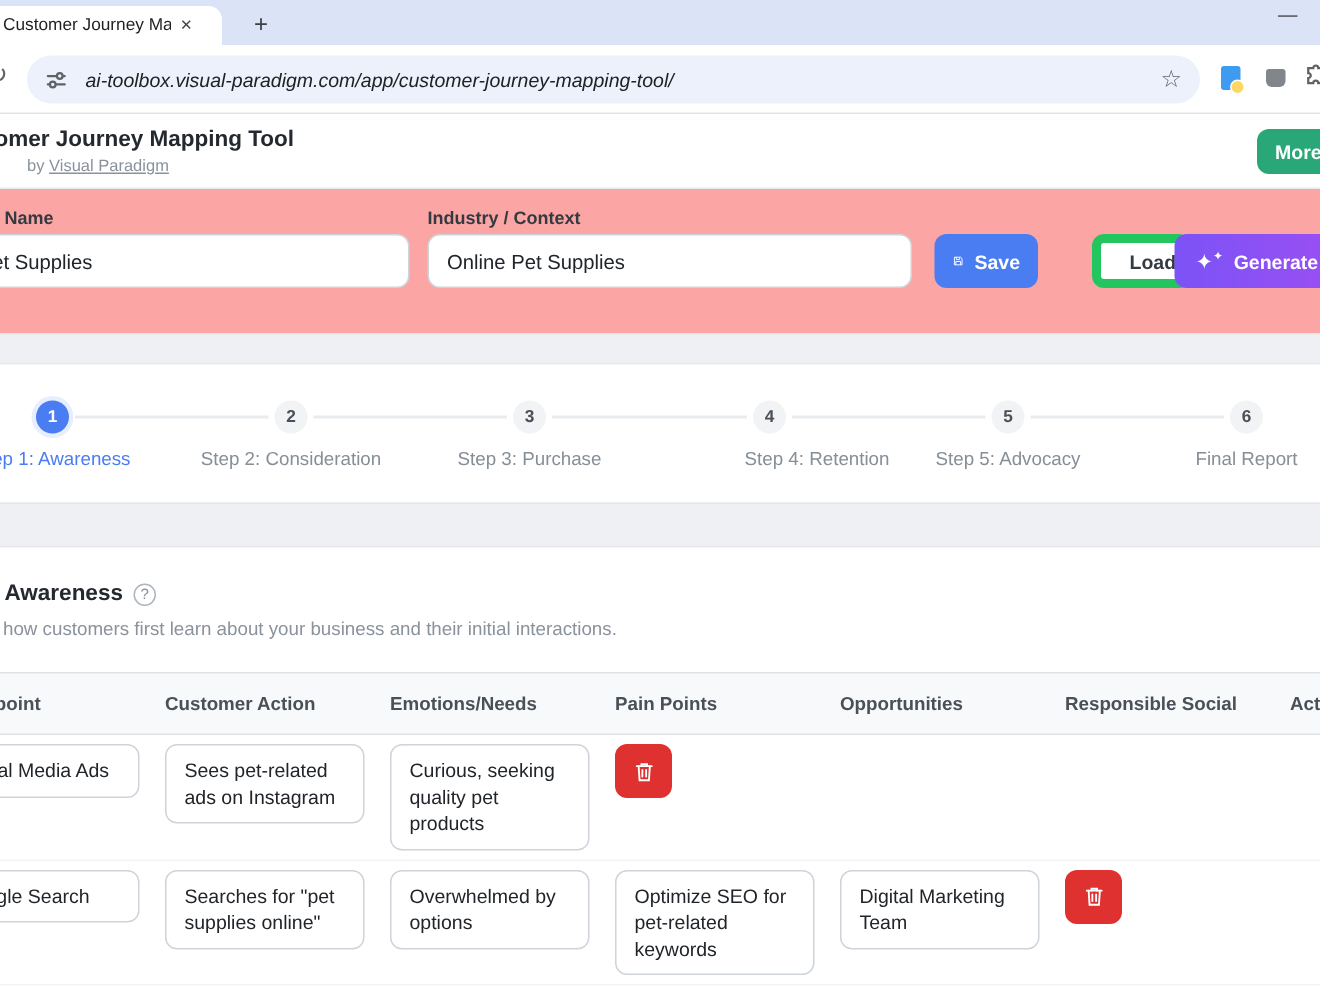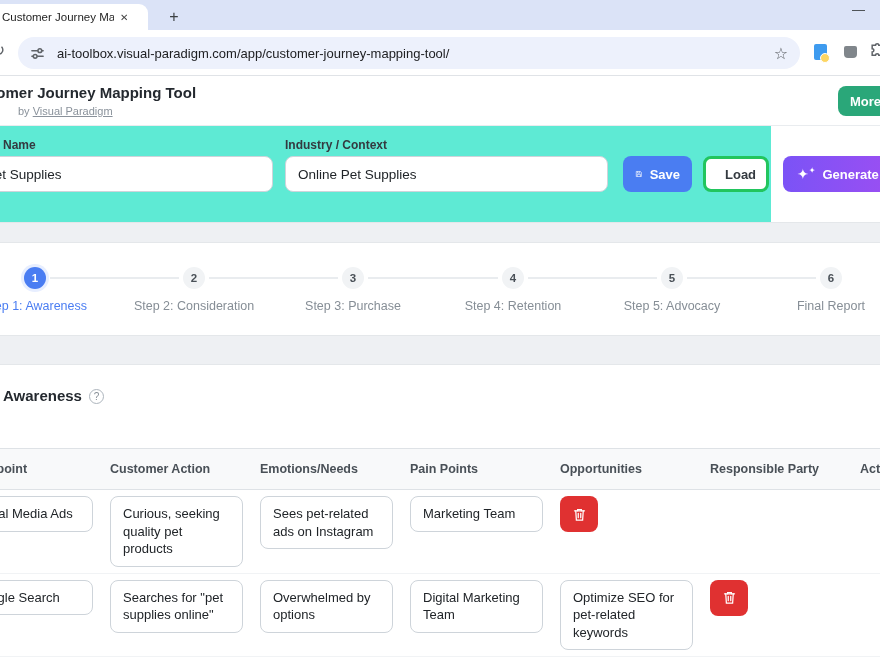--- a/index.html
+++ b/index.html
@@ -11,21 +11,21 @@
   .tabstrip { position:absolute; left:0; top:0; width:880px; height:30px; background:#dbe3f7; }
   .tab { position:absolute; left:-24px; top:4px; width:172px; height:26px; background:#fff;
     border-radius:9px 9px 0 0; display:flex; align-items:center; padding:0 8px 0 26px; }
   .tab-title { font-size:11.5px; color:#1f1f1f; white-space:nowrap; overflow:hidden; width:112px; }
   .tab-close { margin-left:6px; font-size:10px; color:#444; cursor:pointer; }
   .newtab { position:absolute; left:162px; top:5px; width:24px; height:24px; font-size:16px;
     color:#3c4043; display:flex; align-items:center; justify-content:center; }
   .win-min { position:absolute; left:852px; top:2px; font-size:13px; color:#3c4043; }
 
   .toolbar { position:absolute; left:0; top:30px; width:880px; height:46px; background:#fff;
-    border-bottom:1px solid #e0e3e7; }
+    border-bottom:1px solid #e0e3e7;font-style:italic; }
   .reload-frag { position:absolute; left:-9px; top:10px; font-size:17px; color:#5f6368; }
   .urlpill { position:absolute; left:18px; top:7px; width:782px; height:32px; background:#edf1fc;
     border-radius:16px; display:flex; align-items:center; padding:0 12px; }
   .tune-icon { width:15px; height:15px; margin-right:12px; flex:none; }
   .url-text { font-size:13px; color:#202124; flex:1; white-space:nowrap; overflow:hidden; }
   .star { font-size:16px; color:#5f6368; margin-left:8px; }
   .ext-docs { position:absolute; left:814px; top:14px; width:13px; height:16px; background:#3e9bef;
     border-radius:2px; }
   .ext-docs::after { content:""; position:absolute; right:-3px; bottom:-3px; width:8px; height:8px;
     background:#fdd663; border:1px solid #fff; border-radius:50%; }
@@ -38,28 +38,28 @@
     border-bottom:1px solid #e9ecef; }
   .app-title { position:absolute; left:-37px; top:8px; font-size:15px; font-weight:bold; color:#24292f;
     white-space:nowrap; }
   .app-byline { position:absolute; left:18px; top:29px; font-size:11px; color:#8a929b; white-space:nowrap; }
   .app-byline a { color:#8a929b; text-decoration:underline; }
   .more-btn { position:absolute; left:838px; top:10px; width:80px; height:30px; background:#2aa779;
     border:none; border-radius:8px; color:#fff; font-size:13px; font-weight:bold;
     font-family:inherit; text-align:left; padding-left:12px; }
 
   
-  .formsec { position:absolute; left:0; top:126px; width:771px; height:96px; background:#5eead4;text-decoration:underline; }
+  .formsec { position:absolute; left:0; top:126px; width:880px; height:96px; background:#fca5a5;text-decoration:underline; }
   .f-label { position:absolute; top:12px; font-size:12px; font-weight:bold; color:#343a40; white-space:nowrap; }
   .f-input { position:absolute; top:30px; height:36px; border:1px solid #ced4da; border-radius:8px;
     font-size:13.5px; color:#212529; padding:0 12px; font-family:inherit; background:#fff; }
   .btn { position:absolute; top:30px; height:36px; border-radius:8px; font-size:13px; font-weight:bold;
     font-family:inherit; display:flex; align-items:center; gap:7px; border:none; white-space:nowrap; }
   .btn-save { left:623px; width:69px; background:#4a7df2; color:#fff; padding:16px 12px; }
-  .btn-load { left:703px; width:66px; background:#fff; color:#343a40; border:3px solid #22c55e; padding:0 12px; }
+  .btn-load { left:728px; width:66px; background:#fff; color:#343a40; border:6px solid #22c55e; padding:0 12px; }
   .btn-gen  { left:783px; width:175px; background:linear-gradient(90deg,#7b53f6,#ae4cf0); color:#fff; padding:0 14px; }
   .sparkle { font-size:14px; line-height:1; }
   .sparkle small { font-size:8px; vertical-align:top; }
 
   .gap { position:absolute; left:0; width:880px; background:#eef0f3;
     border-top:1px solid #e4e7ea; border-bottom:1px solid #e4e7ea; }
   .gap1 { top:222px; height:21px; }
   .gap2 { top:335px; height:30px; }
 
   
@@ -166,56 +166,54 @@
       <div class="step-circle active" style="left: 24px;">1</div>
       <div class="step-label active" style="left: -45px;">Step 1: Awareness</div>
       <div class="step-line" style="left: 50px; width: 129px;"></div>
       <div class="step-circle" style="left: 183px;">2</div>
       <div class="step-label" style="left: 114px;">Step 2: Consideration</div>
       <div class="step-line" style="left: 209px; width: 129px;"></div>
       <div class="step-circle" style="left: 342px;">3</div>
       <div class="step-label" style="left: 273px;">Step 3: Purchase</div>
       <div class="step-line" style="left: 368px; width: 130px;"></div>
       <div class="step-circle" style="left: 502px;">4</div>
-      <div class="step-label" style="left: 433px;">Step 4: Retention</div>
+      <div class="step-label" style="left: 433px; text-align: right;">Step 4: Retention</div>
       <div class="step-line" style="left: 528px; width: 129px;"></div>
       <div class="step-circle" style="left: 661px;">5</div>
       <div class="step-label" style="left: 592px;">Step 5: Advocacy</div>
       <div class="step-line" style="left: 687px; width: 129px;"></div>
       <div class="step-circle" style="left: 820px;">6</div>
       <div class="step-label" style="left: 751px;">Final Report</div>
     </div>
 
   <div class="gap gap2"></div>
 
   <div class="stage">
     <div class="stage-title"><span>Awareness</span><span class="help-icon">?</span></div>
+    <div class="stage-desc">how customers first learn about your business and their initial interactions.</div>
     <div class="tbl">
       <div class="tbl-grid thead" id="thead">
           <div class="th">Touchpoint</div>
           <div class="th">Customer Action</div>
           <div class="th">Emotions/Needs</div>
           <div class="th">Pain Points</div>
           <div class="th">Opportunities</div>
-          <div class="th">Responsible Party</div>
+          <div class="th">Responsible Social</div>
           <div class="th">Actions</div>
         </div>
       <div id="tbody">
           <div class="tbl-grid tr">
             <div class="td">
               <div class="cellbox">Social Media Ads</div>
             </div>
             <div class="td">
+              <div class="cellbox">Sees pet-related ads on Instagram</div>
+            </div>
+            <div class="td">
               <div class="cellbox">Curious, seeking quality pet products</div>
-            </div>
-            <div class="td">
-              <div class="cellbox">Sees pet-related ads on Instagram</div>
-            </div>
-            <div class="td">
-              <div class="cellbox">Marketing Team</div>
             </div>
             <div class="td">
               <button class="del-btn">
                 <svg width="15" height="15" viewBox="0 0 24 24" fill="none" stroke="#fff" stroke-width="2" stroke-linecap="round">
                   <path d="M4 6h16"></path>
                   <path d="M9 6V4h6v2"></path>
                   <path d="M6 6l1 15h10l1-15"></path>
                   <path d="M10 10v7M14 10v7"></path>
                 </svg>
               </button>
@@ -225,24 +223,24 @@
             <div class="td">
               <div class="cellbox">Google Search</div>
             </div>
             <div class="td">
               <div class="cellbox">Searches for "pet supplies online"</div>
             </div>
             <div class="td">
               <div class="cellbox">Overwhelmed by options</div>
             </div>
             <div class="td">
+              <div class="cellbox">Optimize SEO for pet-related keywords</div>
+            </div>
+            <div class="td">
               <div class="cellbox">Digital Marketing Team</div>
-            </div>
-            <div class="td">
-              <div class="cellbox">Optimize SEO for pet-related keywords</div>
             </div>
             <div class="td">
               <button class="del-btn">
                 <svg width="15" height="15" viewBox="0 0 24 24" fill="none" stroke="#fff" stroke-width="2" stroke-linecap="round">
                   <path d="M4 6h16"></path>
                   <path d="M9 6V4h6v2"></path>
                   <path d="M6 6l1 15h10l1-15"></path>
                   <path d="M10 10v7M14 10v7"></path>
                 </svg>
               </button>

